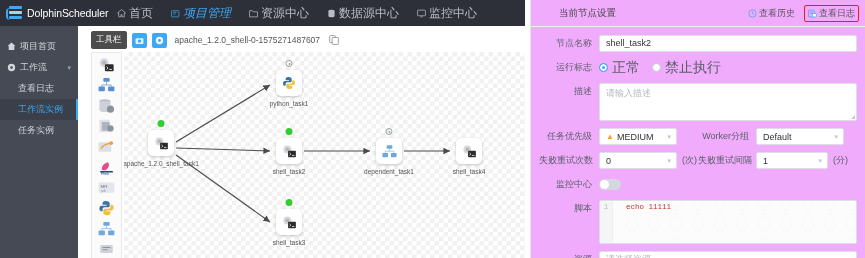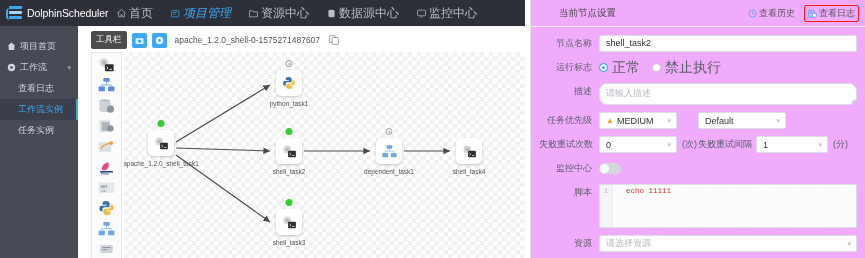--- a/index.html
+++ b/index.html
@@ -165,21 +165,21 @@
     width:60px; text-align:right; padding-right:7px; font-size:9px; color:#5a5f66;
     line-height:17px; flex:none; white-space:nowrap;
   }
   .fctrl { flex:1; min-width:0; }
   .inp {
     height:17px; border:1px solid #dcdfe6; border-radius:2px; background:#fff;
     font-size:9px; color:#333; padding:0 6px; line-height:15px; width:100%;
     display:flex; align-items:center;
   }
   .ta {
-    height:22px; border:1px solid #dcdfe6; border-radius:8px; background:#fff;
+    height:38px; border:1px solid #dcdfe6; border-radius:2px; background:#fff;
     font-size:9px; color:#b4b9c1; padding:3px 6px; width:100%; position:relative;
   }
   .ta:after {
     content:""; position:absolute; right:1px; bottom:1px; width:0; height:0;
     border-left:4px solid transparent; border-bottom:4px solid #c8ccd2;
   }
   .radio-row { display:flex; align-items:center; gap:12px; height:17px; }
   .radio { display:flex; align-items:center; gap:4px; font-size:14px; color:#5a5f66; }
   .rdot { width:9px; height:9px; border-radius:50%; border:1px solid #c6cad1; background:#fff; flex:none; }
   .rdot.on { border-color:#3da8f5; background:#3da8f5; box-shadow: inset 0 0 0 2px #fff; }
@@ -550,20 +550,21 @@
           <div class="sel-box">
             <span style="display:flex;align-items:center;">
               <span class="pri-ic">▲</span>
               <span>MEDIUM</span>
             </span>
             <span class="chev">▾</span>
           </div>
         </div>
       </div>
       <div class="half">
+        <div class="flabel" style="width:58px;">Worker分组</div>
         <div class="fctrl" style="max-width:88px;">
           <div class="sel-box">
             <span>Default</span>
             <span class="chev">▾</span>
           </div>
         </div>
       </div>
     </div>
 
     <div class="frow">

